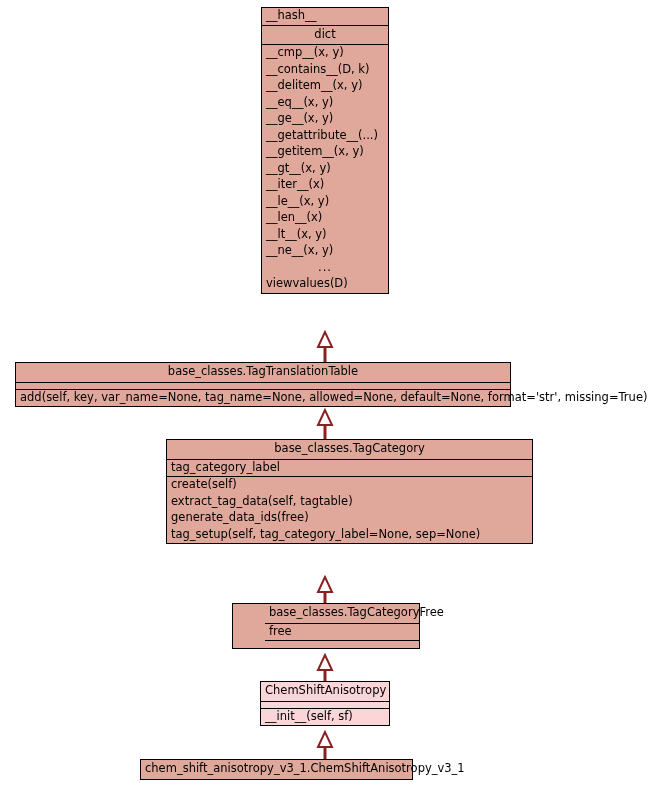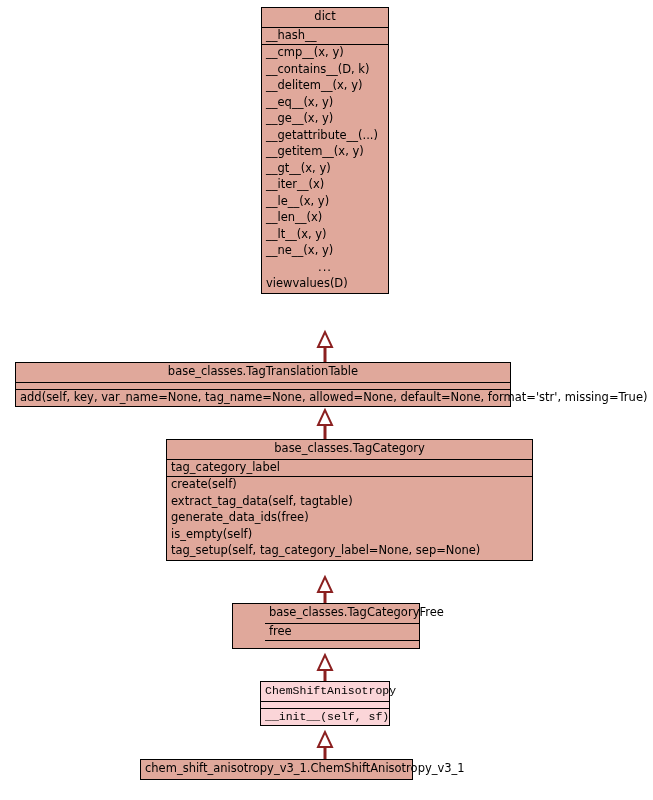--- a/index.html
+++ b/index.html
@@ -27,21 +27,20 @@
     position: absolute;
     box-sizing: border-box;
     border: 1px solid #000000;
     background: #e0a89b;
     font-size: 11.5px;
     color: #000000;
     line-height: 1.0;
   }
   .uml-class.light {
     background: #fbd5d8;
-    font-family: Liberation Mono, monospace;
   }
 
   .compartment {
     box-sizing: border-box;
     border-bottom: 1px solid #000000;
   }
   .compartment:last-child {
     border-bottom: none;
   }
 
@@ -70,24 +69,24 @@
     overflow: visible;
   }
 </style>
 </head>
 <body>
 
 <div id="diagram">
 
   <div class="uml-class" id="box-dict" style="left:261px; top:7px; width:128px;">
     <div class="compartment">
-      <div class="cls-title">dict</div>
+      <div class="cls-row">__hash__</div>
     </div>
     <div class="compartment">
-      <div class="cls-row">__hash__</div>
+      <div class="cls-title">dict</div>
     </div>
     <div class="compartment">
       <div class="cls-row">__cmp__(x, y)</div>
       <div class="cls-row">__contains__(D, k)</div>
       <div class="cls-row">__delitem__(x, y)</div>
       <div class="cls-row">__eq__(x, y)</div>
       <div class="cls-row">__ge__(x, y)</div>
       <div class="cls-row">__getattribute__(...)</div>
       <div class="cls-row">__getitem__(x, y)</div>
       <div class="cls-row">__gt__(x, y)</div>
@@ -125,21 +124,20 @@
     <div class="compartment">
       <div class="cls-title">base_classes.TagCategory</div>
     </div>
     <div class="compartment">
       <div class="cls-row">tag_category_label</div>
     </div>
     <div class="compartment">
       <div class="cls-row">create(self)</div>
       <div class="cls-row">extract_tag_data(self, tagtable)</div>
       <div class="cls-row">generate_data_ids(free)</div>
-      <div class="cls-row">is_empty(self)</div>
       <div class="cls-row">tag_setup(self, tag_category_label=None, sep=None)</div>
     </div>
   </div>
 
   <svg class="arrow-svg" width="18" height="28" style="left:316px; top:576px;">
     <line x1="9" y1="28" x2="9" y2="14" stroke="#8b2020" stroke-width="3"></line>
     <polygon points="9,1 2,16 16,16" fill="#ffffff" stroke="#8b2020" stroke-width="2"></polygon>
   </svg>
 
   <div class="uml-class" id="box-tagcategoryfree" style="left:232px; top:603px; width:188px;padding-left:32px;">

